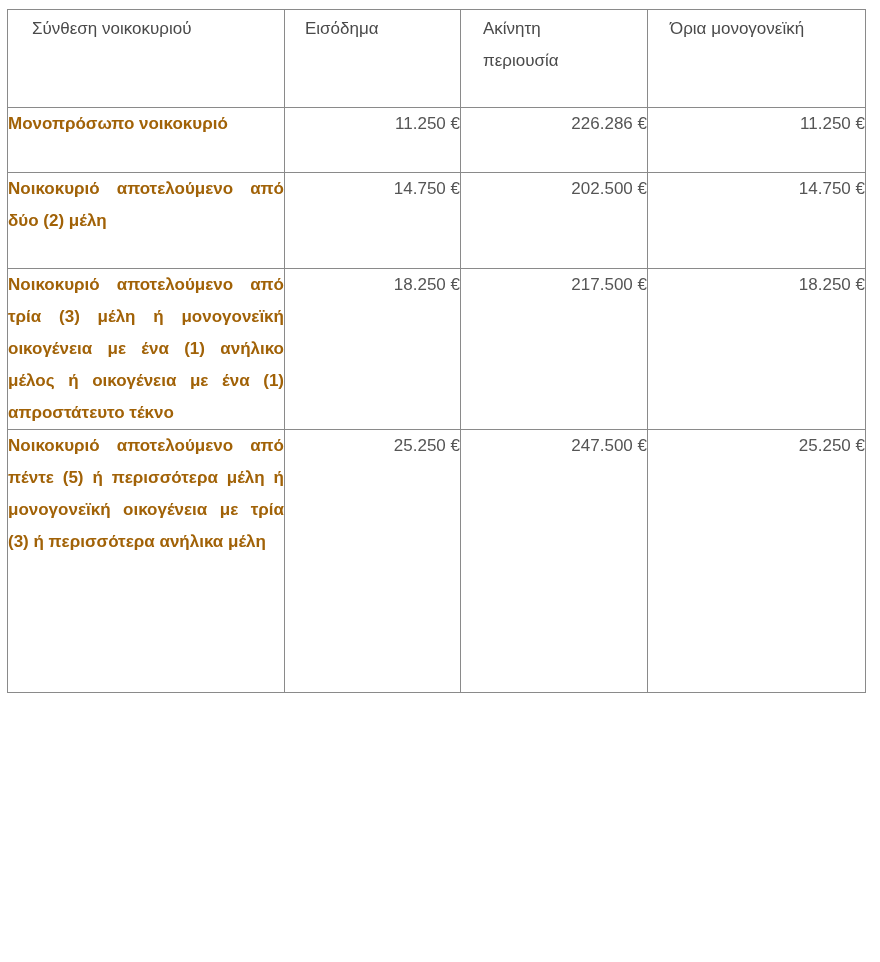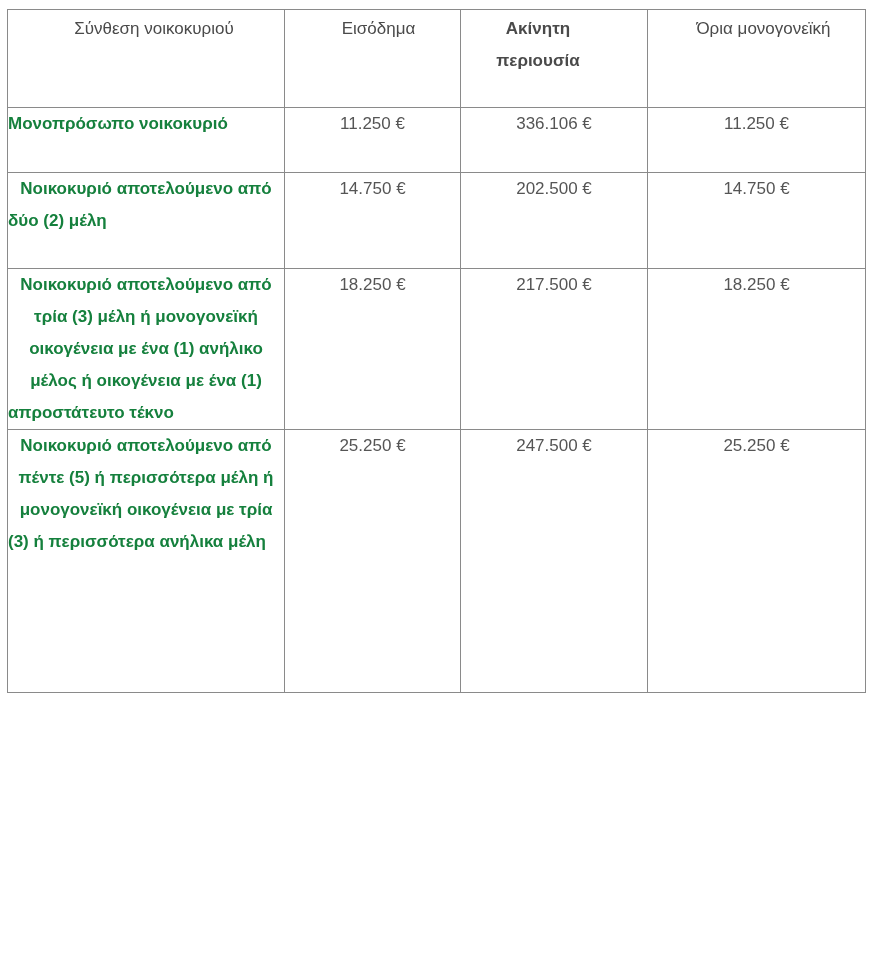--- a/index.html
+++ b/index.html
@@ -1,29 +1,29 @@
 <!DOCTYPE html>
 <html><head>
 <meta charset="utf-8">
 <style>
   html, body { margin: 0; padding: 0; background: #ffffff; }
   body { width: 880px; height: 962px; position: relative; overflow: hidden;
          font-family: "Liberation Sans", "DejaVu Sans", sans-serif; color: #4a4a4a; }
   table.doc { position: absolute; left: 7px; top: 9px; border-collapse: collapse;
               table-layout: fixed; width: 858px; }
   table.doc td, table.doc th { border: 1.5px solid #8a8a8a; vertical-align: top;
-              padding: 0; font-size: 17px; line-height: 32px; text-align: center; }
+              padding: 0; font-size: 17px; line-height: 32px; }
   col.c1 { width: 277px; } col.c2 { width: 176px; } col.c3 { width: 187px; } col.c4 { width: 218px; }
   th { font-weight: normal; text-align: left; }
   th .h { display: block; padding: 3px 8px 0 24px; }
   th.h2 .h { padding-left: 20px; }
-  th.h3 .h { padding-left: 22px; font-weight: bold; }
+  th.h3 .h { padding-left: 22px; }
   th.h4 .h { padding-left: 22px; }
   tr.head { height: 98px; }
-  td.label { font-weight: bold; padding: 3px 10px 0 23px; text-align: justify; text-align-last: left; color: #15803d; }
+  td.label { font-weight: bold; padding: 3px 10px 0 23px; text-align: justify; text-align-last: left; color: #a16207; }
   td.num { text-align: right; padding-top: 3px; color: #555; }
   td.n2 { padding-right: 46px; }
   td.n3 { padding-right: 54px; }
   td.n4 { padding-right: 26px; }
   tr.r1 { height: 65px; } tr.r2 { height: 96px; margin-left: 48px; } tr.r3 { height: 161px; }
   tr.r4 { height: 225px; } tr.r5 { height: 263px; }
 </style>
 </head>
 <body>
 
@@ -45,21 +45,21 @@
     <th class="h3">
           <span class="h" style="width:110px">Ακίνητη περιουσία</span>
         </th>
     <th class="h4">
           <span class="h">Όρια μονογονεϊκή</span>
         </th>
   </tr>
   <tr class="r1">
     <td class="label">Μονοπρόσωπο νοικοκυριό</td>
     <td class="num n2">11.250 €</td>
-    <td class="num n3">336.106 €</td>
+    <td class="num n3">226.286 €</td>
     <td class="num n4">11.250 €</td>
   </tr>
   <tr class="r2">
     <td class="label">Νοικοκυριό αποτελούμενο από δύο (2) μέλη</td>
     <td class="num n2">14.750 €</td>
     <td class="num n3">202.500 €</td>
     <td class="num n4">14.750 €</td>
   </tr>
   <tr class="r3">
     <td class="label">Νοικοκυριό αποτελούμενο από τρία (3) μέλη ή μονογονεϊκή οικογένεια με ένα (1) ανήλικο μέλος ή οικογένεια με ένα (1) απροστάτευτο τέκνο</td>

